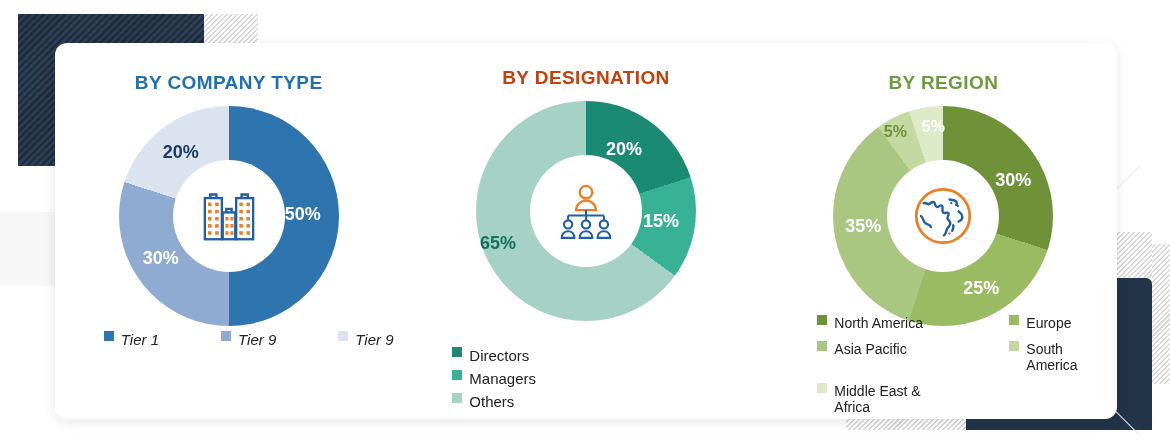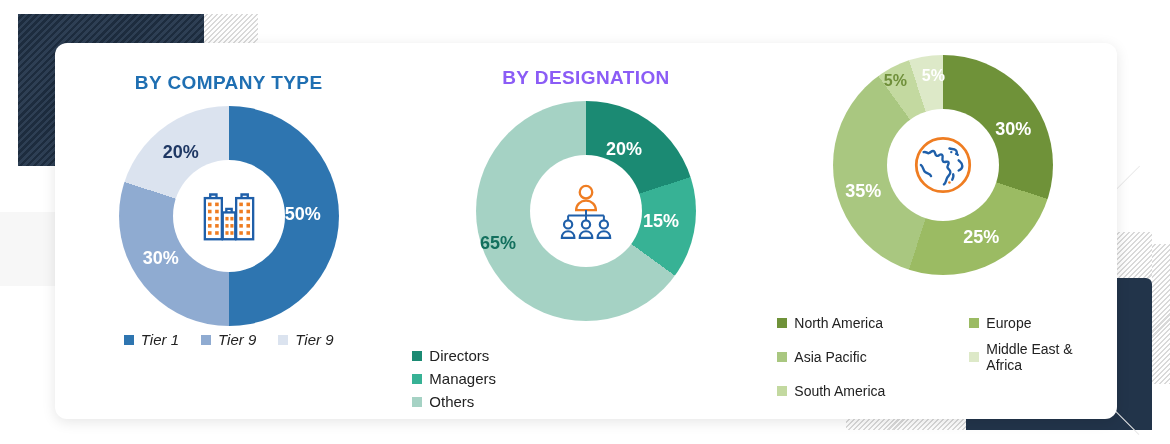--- a/index.html
+++ b/index.html
@@ -64,21 +64,21 @@
   .panel { position:relative; flex:1; }
 
   .panel-title {
     text-align:center;
     font-size:19px;
     font-weight:bold;
     letter-spacing:0.4px;
     margin-top:29px;
   }
   .t-blue  { color:#1f6fb2; }
-  .t-green { color:#8b5cf6;margin-top:24px; }
+  .t-green { color:#c2410c;margin-top:24px; }
   .t-olive { color:#6d9b3f; }
 
   
   .donut-wrap { position:relative; width:220px; height:220px; margin:12px auto 0; }
   .donut { position:absolute; inset:0; border-radius:50%; }
   .donut-hole {
     position:absolute;
     left:50%; top:50%;
     width:112px; height:112px;
     margin:-56px 0 0 -56px;
@@ -103,21 +103,21 @@
   .legend {
     position:absolute;
     left:0; right:0;
     display:flex;
     justify-content:center;
     flex-wrap:wrap;
     gap:6px 22px;
     font-size:15px;
     color:#222;
   }
-  .legend-row { display:flex; align-items:center; gap:7px; }
+  .legend-row { display:flex; align-items:flex-start; gap:7px;margin-left:40px; }
   .swatch { width:10px; height:10px; flex:none; }
 
   .legend-1 { top:288px;font-style:italic; }
   .legend-2 { top:304px;flex-direction:column; }
   .legend-3 {
     top:272px;
     display:grid;
     grid-template-columns:168px 140px;
     justify-content:center;
     gap:10px 24px;
@@ -262,20 +262,21 @@
           <span>Managers</span>
         </div>
         <div class="legend-row">
           <span class="swatch" style="background:#a5d2c4;"></span>
           <span>Others</span>
         </div>
       </div>
     </div>
 
     <div class="panel">
+      <div class="panel-title t-olive">BY REGION</div>
 
       <div class="donut-wrap">
         <div class="donut" style="background:conic-gradient(
                 #6f9239 0deg 108deg,
                 #9bbb63 108deg 198deg,
                 #a9c780 198deg 324deg,
                 #c3d9a0 324deg 342deg,
                 #dde9c8 342deg 360deg);"></div>
         <div class="donut-hole"></div>
 
@@ -290,43 +291,43 @@
               <path d="M49 48c1 2 0 4-1 6"></path>
             </g>
             <circle cx="47" cy="24" r="1.3" fill="#1f5fa9"></circle>
             <circle cx="52" cy="26" r="1.1" fill="#1f5fa9"></circle>
             <circle cx="45" cy="57" r="1.4" fill="#ef7d22"></circle>
           </svg>
         </div>
 
         <div class="slice-label" style="left:180px; top:74px; color:#ffffff;">30%</div>
         <div class="slice-label" style="left:148px; top:182px; color:#ffffff;">25%</div>
-        <div class="slice-label" style="left:30px; top:136px; color:#ffffff;">35%</div>
+        <div class="slice-label" style="left:30px; top:120px; color:#ffffff;">35%</div>
         <div class="slice-label sl-sm" style="left:62px; top:26px; color:#6f8f3a;">5%</div>
         <div class="slice-label sl-sm" style="left:100px; top:21px; color:#ffffff;">5%</div>
       </div>
 
       <div class="legend legend-3">
         <div class="legend-row">
           <span class="swatch" style="background:#6f9239;"></span>
           <span>North America</span>
         </div>
         <div class="legend-row">
           <span class="swatch" style="background:#9bbb63;"></span>
           <span>Europe</span>
         </div>
         <div class="legend-row">
           <span class="swatch" style="background:#a9c780;"></span>
           <span>Asia Pacific</span>
         </div>
         <div class="legend-row">
+          <span class="swatch" style="background:#c3d9a0;"></span>
+          <span>South America</span>
+        </div>
+        <div class="legend-row">
           <span class="swatch" style="background:#dde9c8;"></span>
           <span>Middle East &amp; Africa</span>
         </div>
-        <div class="legend-row">
-          <span class="swatch" style="background:#c3d9a0;"></span>
-          <span>South America</span>
-        </div>
       </div>
     </div>
 
   </div>
 </div>
 
 </body></html>

